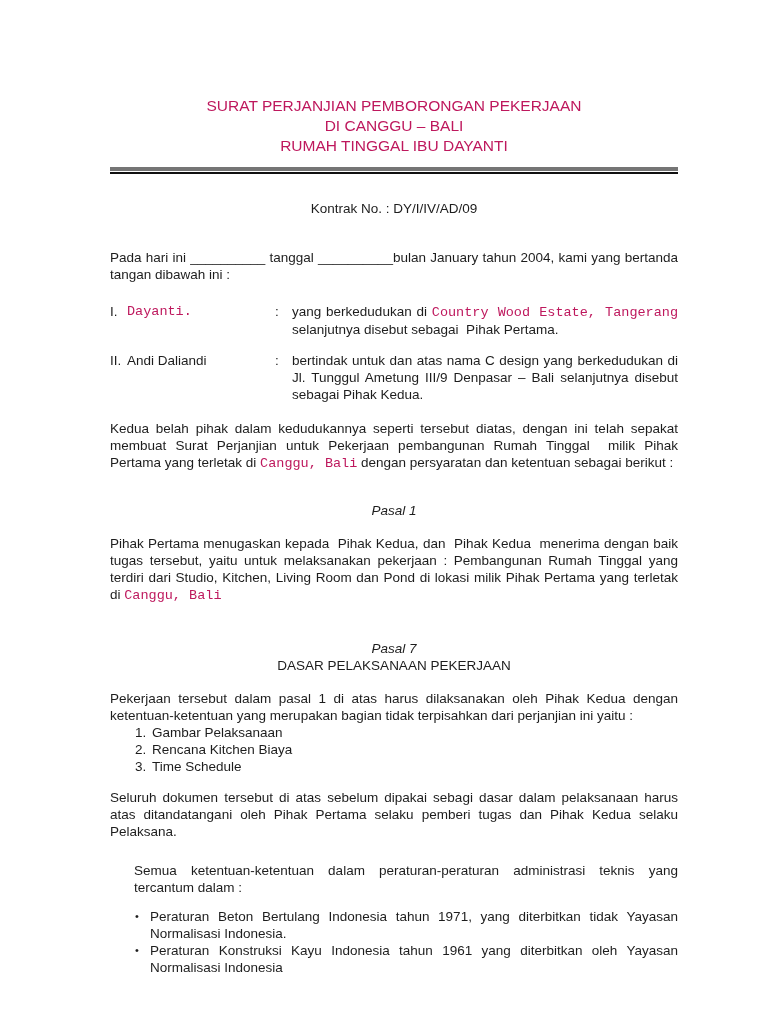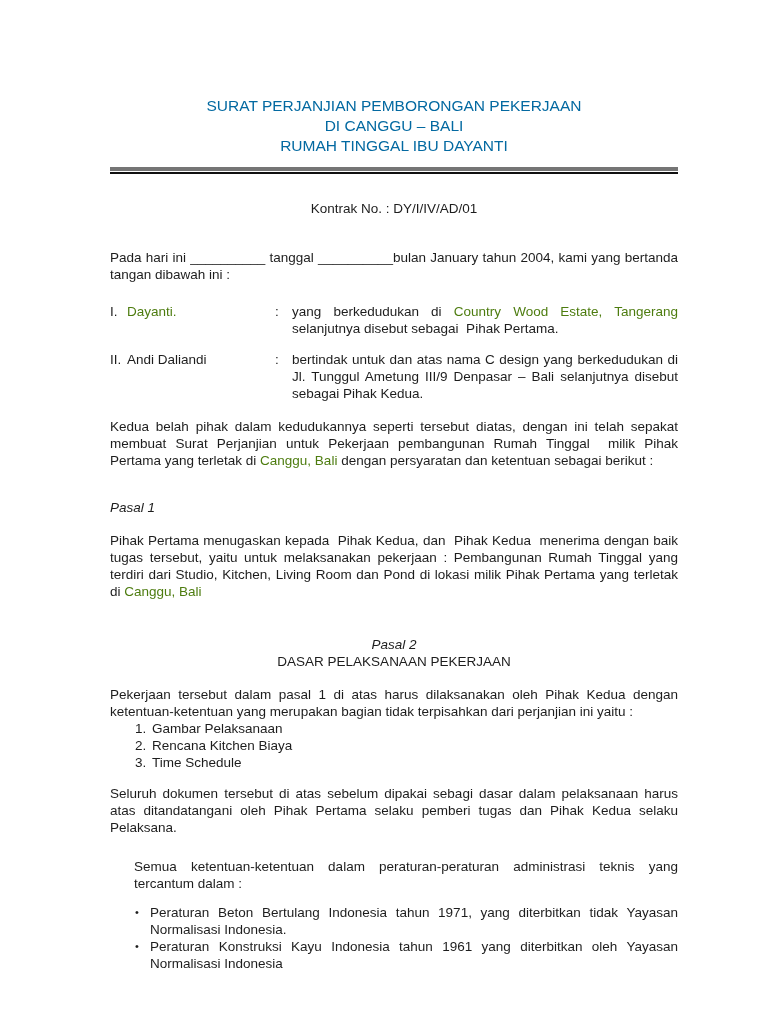--- a/index.html
+++ b/index.html
@@ -21,21 +21,21 @@
     top: 0;
     width: 568px;
     font-size: 13.5px;
     line-height: 17px;
   }
   .doc-title {
     margin-top: 96px;
     text-align: center;
     font-size: 15.5px;
     line-height: 20px;
-    color: #0369a1;
+    color: #be185d;
   }
   .double-rule {
     margin-top: 11px;
     height: 1px;
     border-top: 4px solid #757575;
     border-bottom: 2px solid #101010;
   }
   .contract-no {
     margin-top: 26px;
     text-align: center;
@@ -48,21 +48,21 @@
   .p-opening   { margin-top: 32px; }
   .party-row   { display: flex; margin-top: 20px; }
   .party-row.second { margin-top: 14px; }
   .party-row .numeral { width: 17px; flex: none; }
   .party-row .name    { width: 148px; flex: none; }
   .party-row .colon   { width: 17px; flex: none; }
   .party-row .desc    { flex: 1; text-align: justify; white-space: pre-wrap; }
   .p-agreement { margin-top: 16px; }
   .pasal-heading {
     margin-top: 30px;
-    text-align: left;
+    text-align: center;
     font-style: italic;
   }
   .pasal2-block { margin-top: 36px; text-align: center; }
   .pasal2-block .pasal-line { font-style: italic; }
   .p-pasal-body { margin-top: 16px; }
   .list-row { display: flex; }
   .list-row .num-marker {
     margin-left: 25px;
     width: 17px;
     flex: none;
@@ -71,36 +71,36 @@
     margin-left: 25px;
     width: 15px;
     flex: none;
     font-size: 11px;
     line-height: 17px;
   }
   .list-row .li-text { flex: 1; text-align: justify; white-space: pre-wrap; }
   .p-sign  { margin-top: 14px; }
   .p-regul { margin-top: 22px; margin-left: 24px; }
   .bullets { margin-top: 12px; }
-  .link-blue { color: #4d7c0f; }
+  .link-blue { color: #be185d; font-family: Liberation Mono, monospace; }
 </style>
 </head>
 <body>
 
 <div class="content">
 
   <div class="doc-title">
     <div>SURAT PERJANJIAN PEMBORONGAN PEKERJAAN</div>
     <div>DI CANGGU – BALI</div>
     <div>RUMAH TINGGAL IBU DAYANTI</div>
   </div>
 
   <div class="double-rule"></div>
 
-  <div class="contract-no">Kontrak No. : DY/I/IV/AD/01</div>
+  <div class="contract-no">Kontrak No. : DY/I/IV/AD/09</div>
 
   <p class="p-opening">Pada hari ini __________ tanggal __________bulan January tahun 2004, kami yang bertanda tangan dibawah ini :</p>
 
   <div class="party-row">
     <span class="numeral">I.</span>
     <span class="name link-blue">Dayanti.</span>
     <span class="colon">:</span>
     <span class="desc"><span>yang berkedudukan di </span><span class="link-blue">Country Wood Estate, Tangerang</span><span> selanjutnya disebut sebagai  Pihak Pertama.</span></span>
   </div>
 
@@ -111,21 +111,21 @@
     <span class="desc"><span>bertindak untuk dan atas nama C design yang berkedudukan di Jl. Tunggul Ametung III/9 Denpasar – Bali selanjutnya disebut sebagai Pihak Kedua.</span><span class="link-blue"></span><span></span></span>
   </div>
 
   <p class="p-agreement"><span>Kedua belah pihak dalam kedudukannya seperti tersebut diatas, dengan ini telah sepakat membuat Surat Perjanjian untuk Pekerjaan pembangunan Rumah Tinggal  milik Pihak Pertama yang terletak di </span><span class="link-blue">Canggu, Bali</span><span> dengan persyaratan dan ketentuan sebagai berikut :</span></p>
 
   <div class="pasal-heading">Pasal 1</div>
 
   <p class="p-pasal-body"><span>Pihak Pertama menugaskan kepada  Pihak Kedua, dan  Pihak Kedua  menerima dengan baik tugas tersebut, yaitu untuk melaksanakan pekerjaan : Pembangunan Rumah Tinggal yang terdiri dari Studio, Kitchen, Living Room dan Pond di lokasi milik Pihak Pertama yang terletak di </span><span class="link-blue">Canggu, Bali</span><span></span></p>
 
   <div class="pasal2-block">
-    <div class="pasal-line">Pasal 2</div>
+    <div class="pasal-line">Pasal 7</div>
     <div>DASAR PELAKSANAAN PEKERJAAN</div>
   </div>
 
   <p class="p-pasal-body">Pekerjaan tersebut dalam pasal 1 di atas harus dilaksanakan oleh Pihak Kedua dengan ketentuan-ketentuan yang merupakan bagian tidak terpisahkan dari perjanjian ini yaitu :</p>
 
   <div>
     <div class="list-row">
       <span class="num-marker">1.</span>
       <span class="li-text">Gambar Pelaksanaan</span>
     </div>

